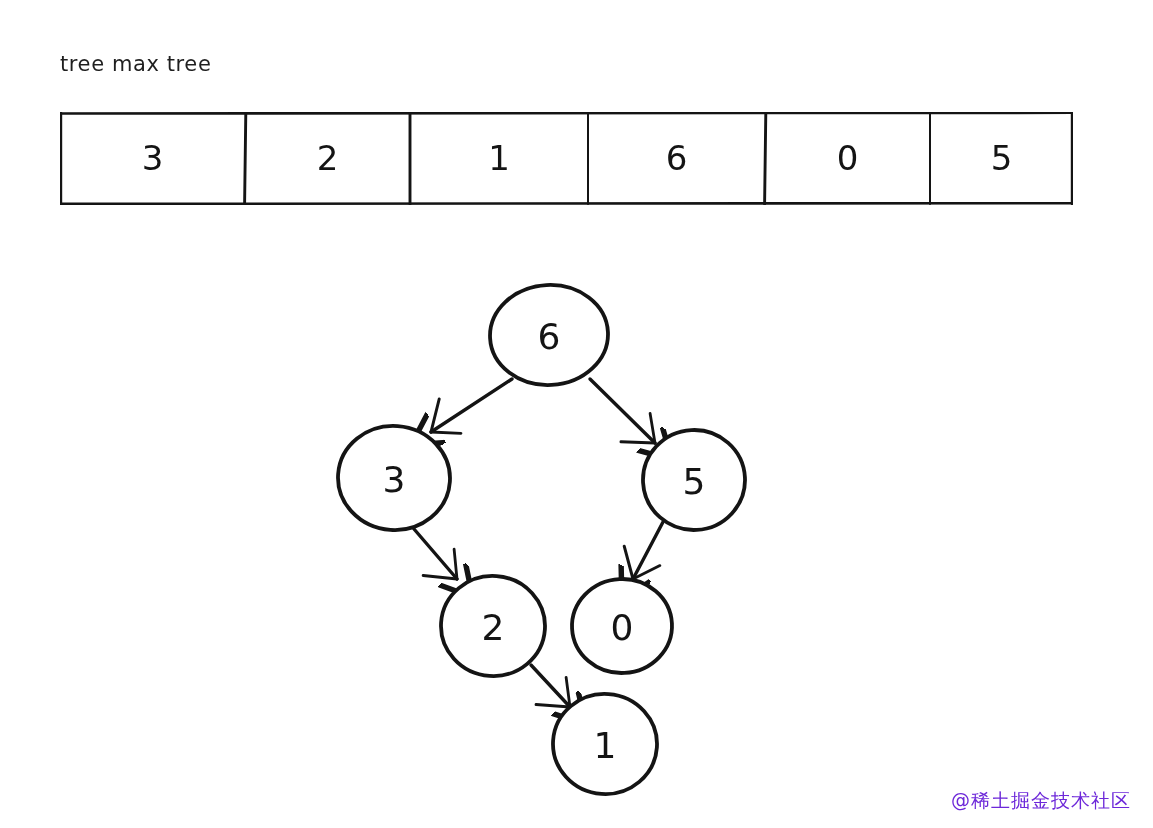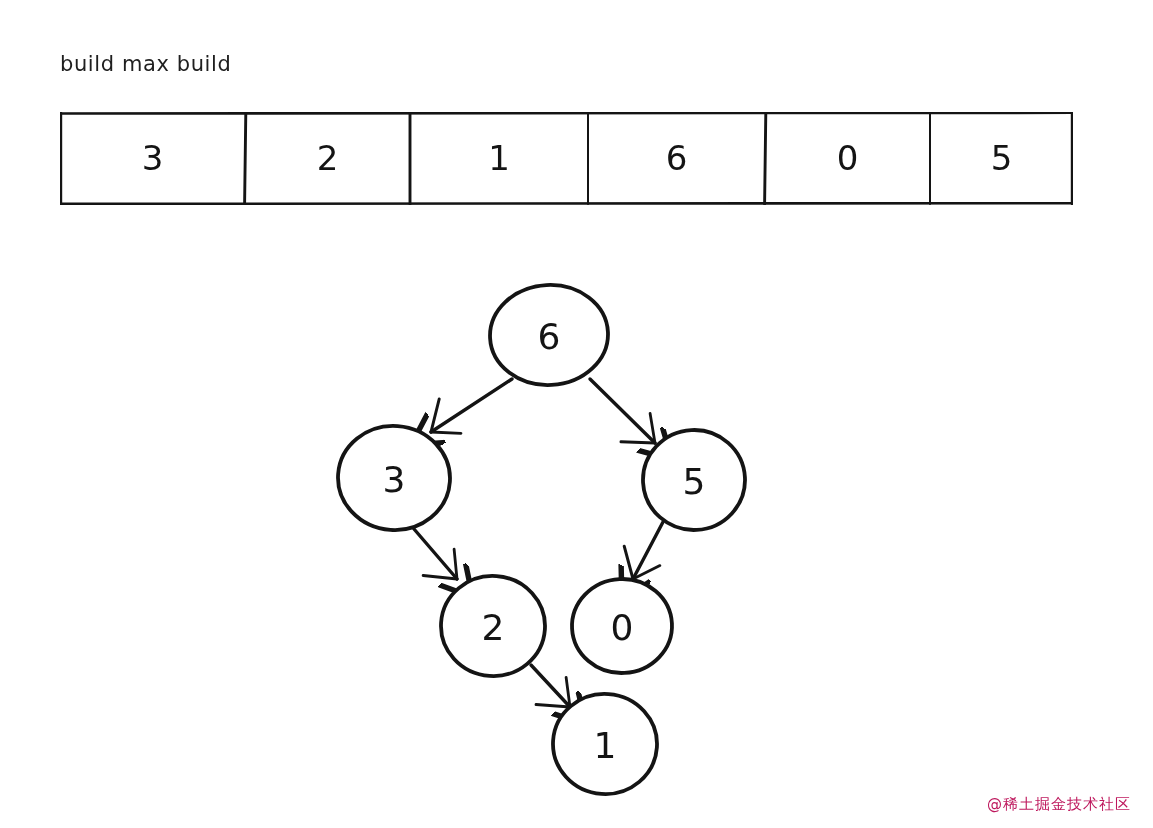--- a/index.html
+++ b/index.html
@@ -58,32 +58,32 @@
     font-family: "DejaVu Sans", sans-serif;
     font-size: 36px;
     fill: #141414;
     text-anchor: middle;
     dominant-baseline: central;
   }
   #watermark {
     position: absolute;
     right: 22px;
     bottom: 14px;
-    font-size: 15px;
-    color: #be185d;
+    font-size: 19px;
+    color: #6d28d9;
     letter-spacing: 1px;
     white-space: nowrap;
   }
 </style>
 </head>
 <body>
 
 <div id="canvas-root">
 
-  <div id="title-label" class="hand-text">build max build</div>
+  <div id="title-label" class="hand-text">tree max tree</div>
 
   <div id="array-table">
       <svg width="1013" height="93" viewBox="0 0 1013 93" style="position: absolute; left: 0px; top: 0px;">
         <path d="M 0.5 1.5 L 1012.5 0.8" stroke="#141414" stroke-width="2.6" stroke-linecap="round" fill="none"></path>
         <path d="M 0.5 91.8 L 1012.5 91.2" stroke="#141414" stroke-width="2.6" stroke-linecap="round" fill="none"></path>
         <path d="M 1 0.8 L 1 92" stroke="#141414" stroke-width="2.4" stroke-linecap="round" fill="none"></path>
         <path d="M 185.8 0.8 L 184.6 92" stroke="#141414" stroke-width="2.9" stroke-linecap="round" fill="none"></path>
         <path d="M 350 0.8 L 350 92" stroke="#141414" stroke-width="2.9" stroke-linecap="round" fill="none"></path>
         <path d="M 528 0.8 L 528 92" stroke="#141414" stroke-width="2" stroke-linecap="round" fill="none"></path>
         <path d="M 705.8 0.8 L 704.6 92" stroke="#141414" stroke-width="2.9" stroke-linecap="round" fill="none"></path>

